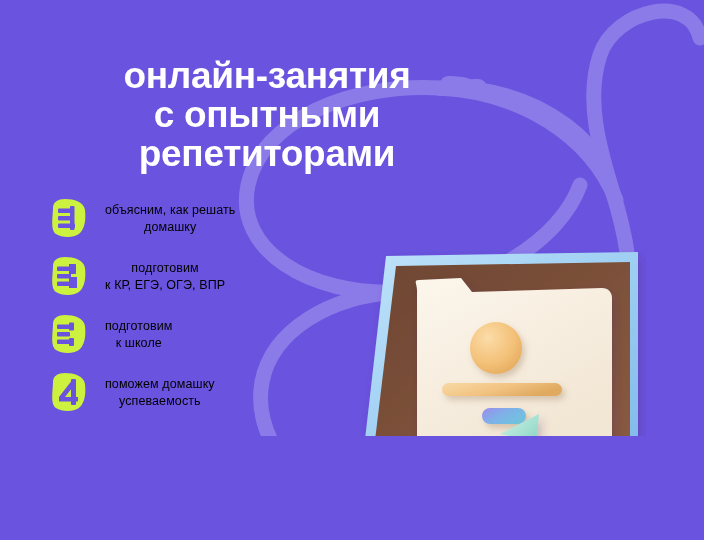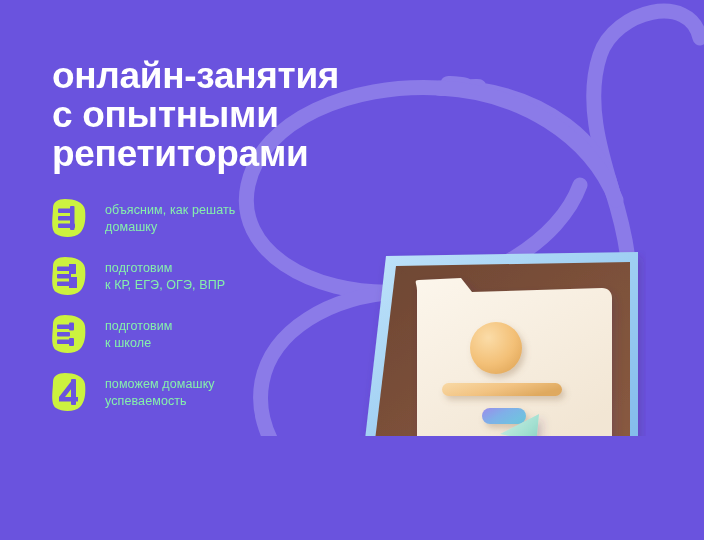--- a/index.html
+++ b/index.html
@@ -4,20 +4,21 @@
 <style>
   html,body{margin:0;padding:0;}
   body{
     width:704px;height:540px;overflow:hidden;
     font-family:"Liberation Sans","DejaVu Sans",sans-serif;
     background:#6A53DE;
   }
   .stage{
     position:relative;width:704px;height:436px;overflow:hidden;
     background:#6A53DE;
+    text-align:center;
   }
 
   
   .swirl{position:absolute;inset:0;width:704px;height:540px;pointer-events:none;}
 
   
   .headline{
     position:absolute;left:52px;top:56px;
     width:430px;
     color:#FFFFFF;
@@ -30,21 +31,21 @@
 
   
   .list{position:absolute;left:47px;top:198px;width:290px;}
   .item{position:relative;height:58px;}
   .badge{
     position:absolute;left:0;top:0;width:40px;height:40px;
   }
   .badge svg{display:block;width:40px;height:40px;}
   .item-text{
     position:absolute;left:58px;top:4px;
-    color:#86efac;
+    color:#000000;
     font-size:12.5px;
     line-height:16.5px;
     white-space:pre-line;
     letter-spacing:0.1px;
   }
 
   
   .laptop{
     position:absolute;left:286px;top:250px;width:360px;height:262px;
   }

